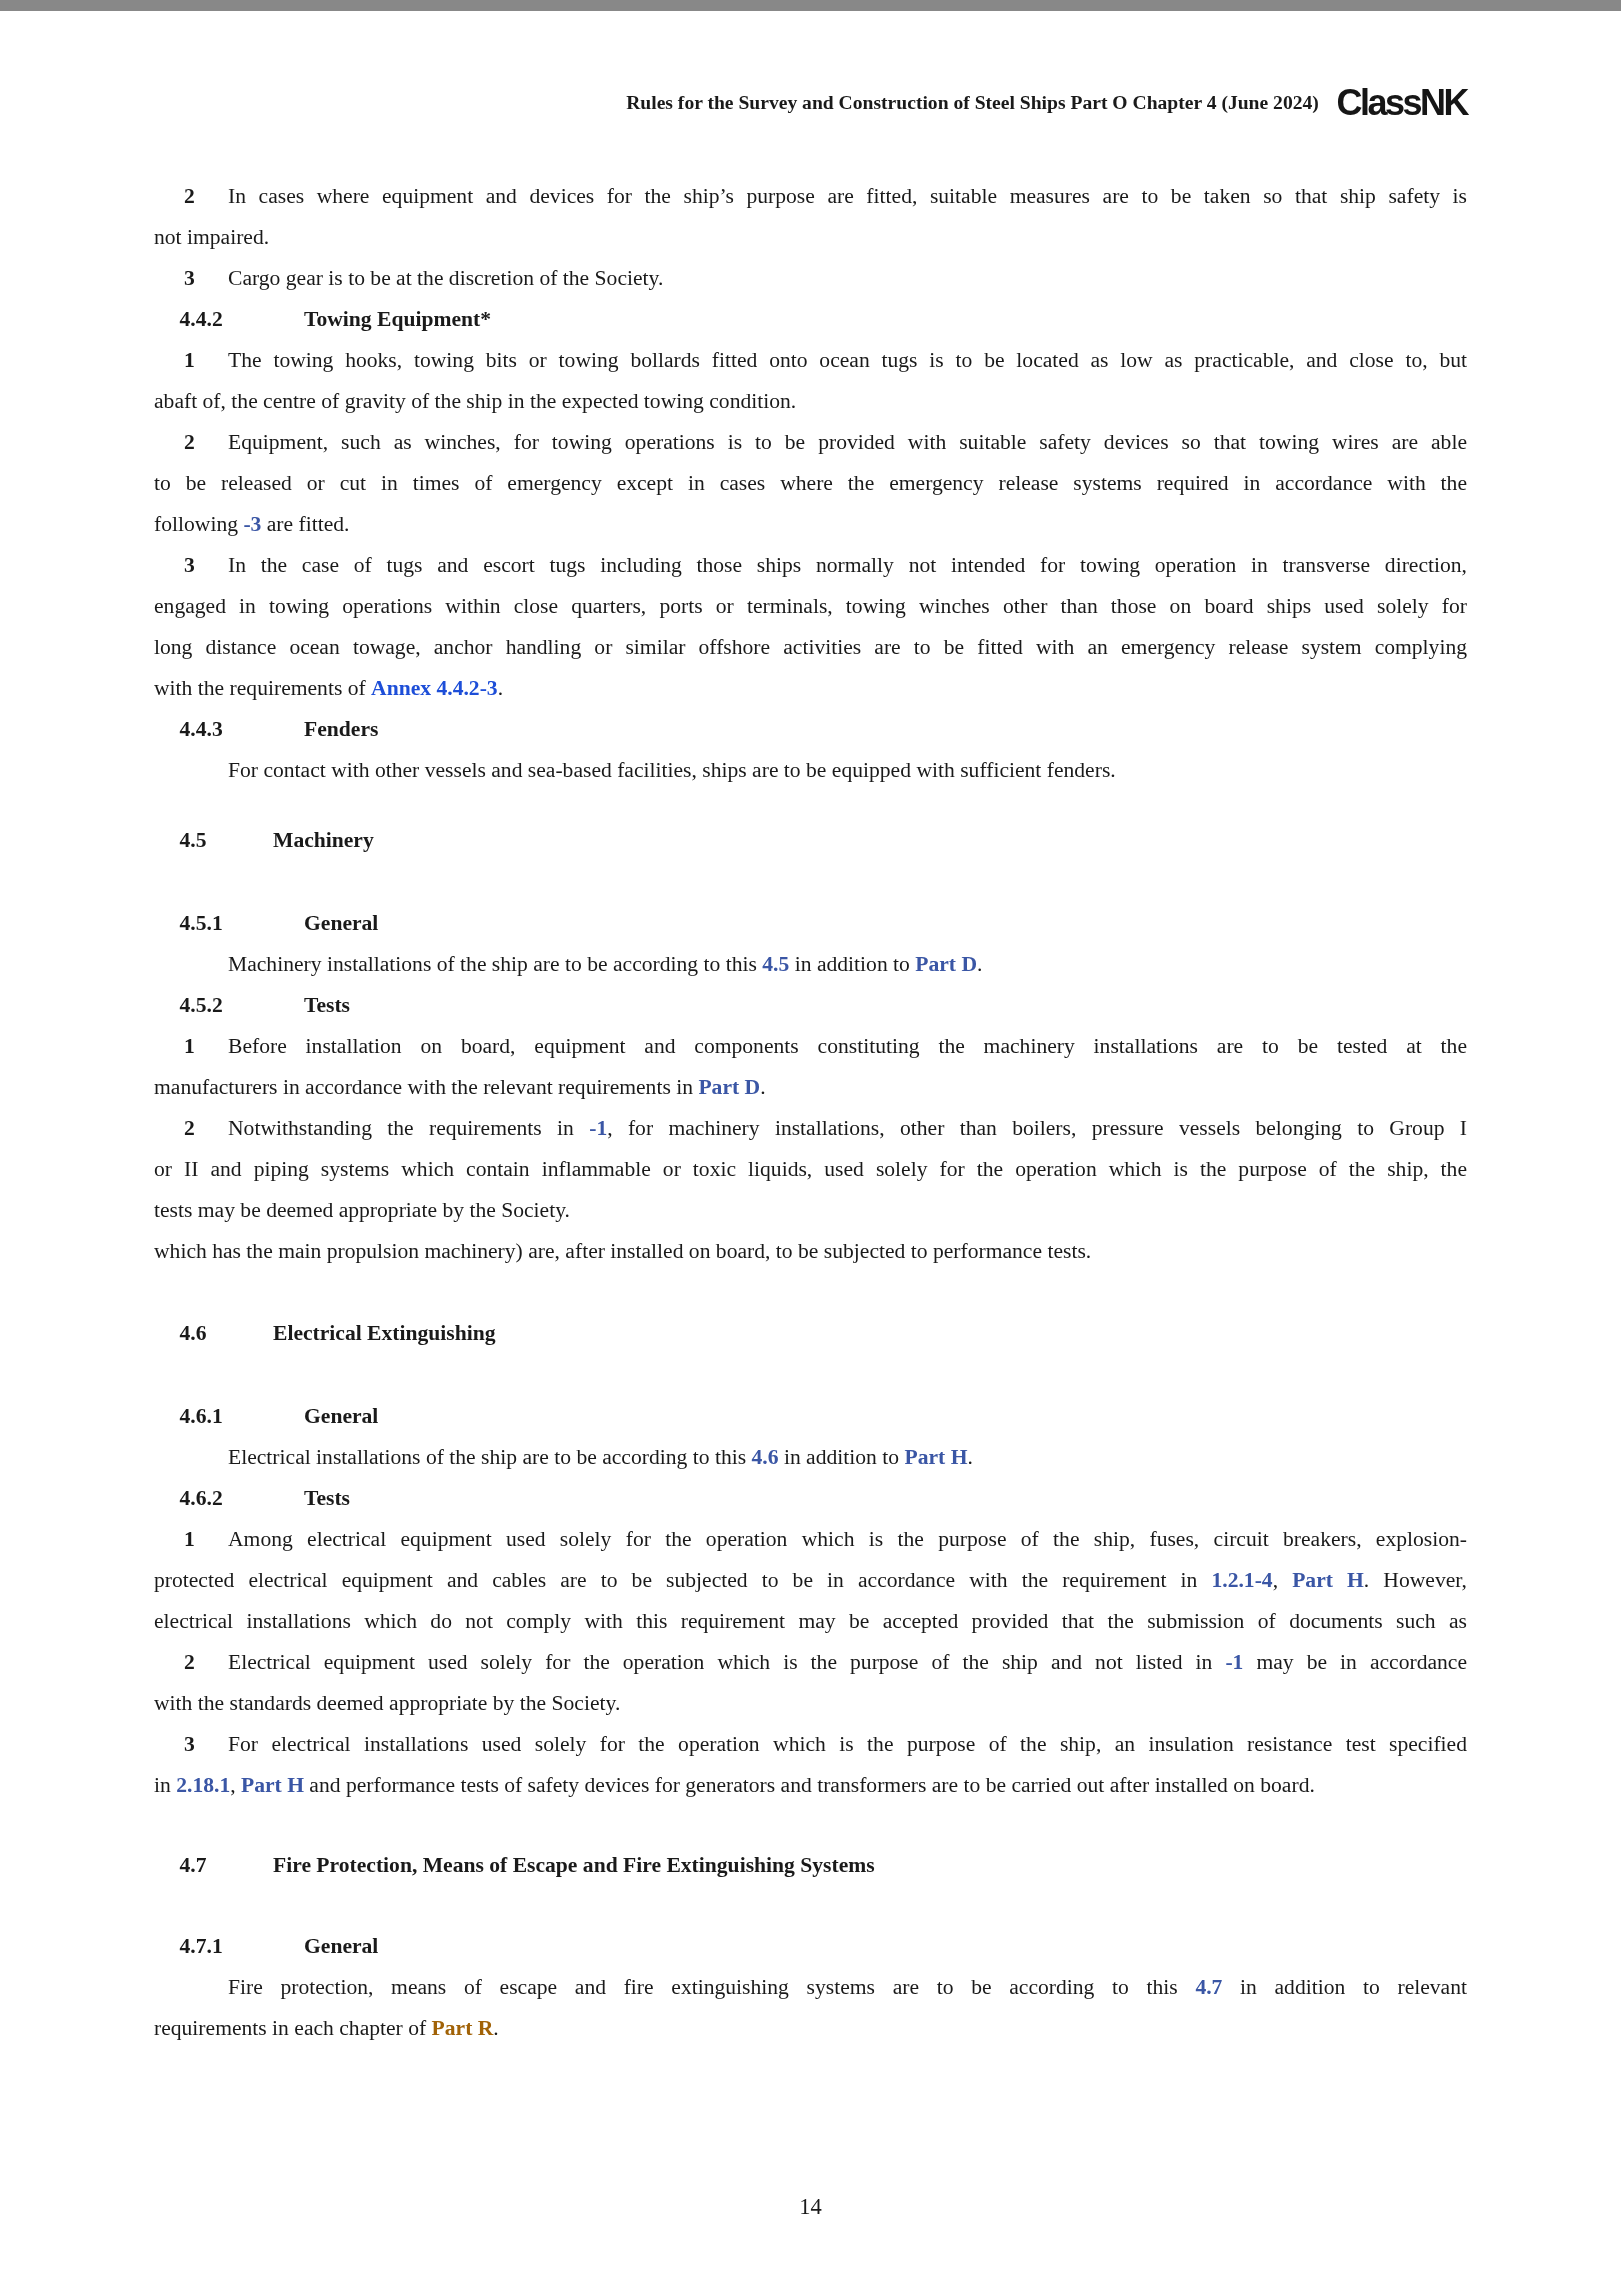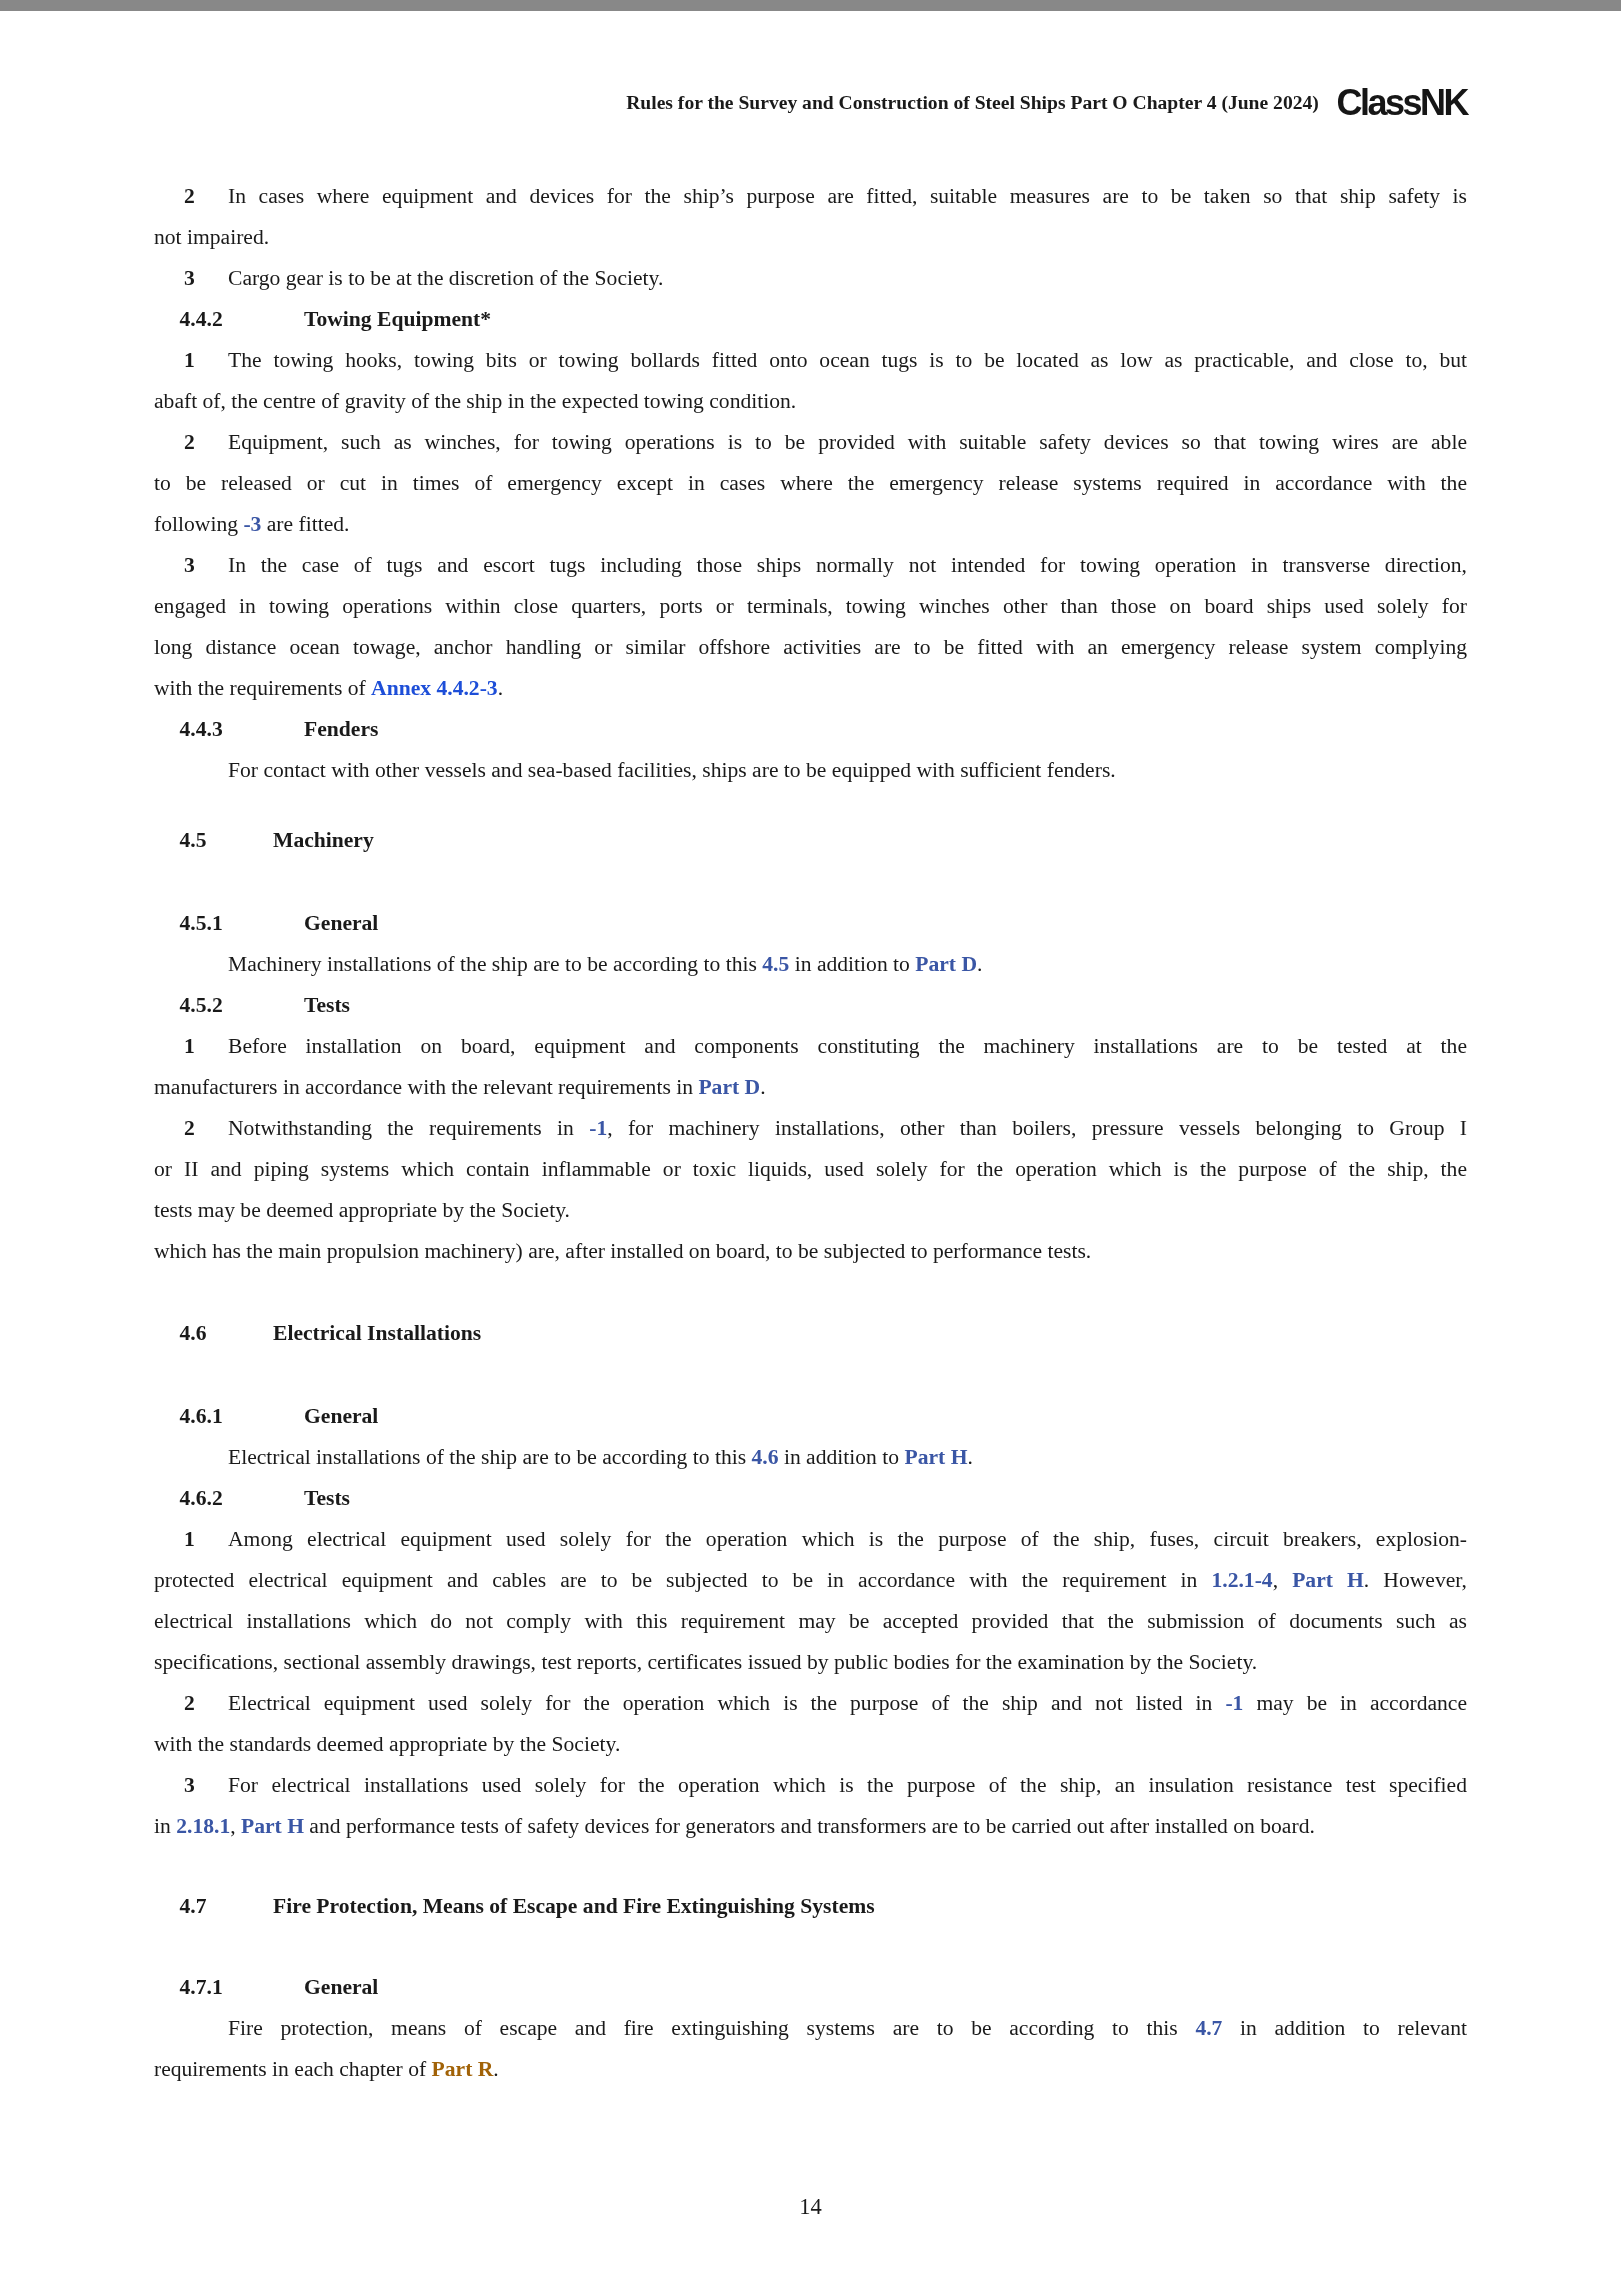--- a/index.html
+++ b/index.html
@@ -115,29 +115,28 @@
       <div class="line heading"><span class="hnum h2">4.5.1</span><span>General</span></div>
       <div class="line indent"><span>Machinery installations of the ship are to be according to this </span><a class="xref" style="color: rgb(58, 86, 165);">4.5</a><span> in addition to </span><a class="xref" style="color: rgb(58, 86, 165);">Part D</a><span>.</span></div>
       <div class="line heading"><span class="hnum h2">4.5.2</span><span>Tests</span></div>
       <div class="line j"><span class="num">1</span><span>Before installation on board, equipment and components constituting the machinery installations are to be tested at the</span></div>
       <div class="line"><span>manufacturers in accordance with the relevant requirements in </span><a class="xref" style="color: rgb(58, 86, 165);">Part D</a><span>.</span></div>
       <div class="line j"><span class="num">2</span><span>Notwithstanding the requirements in </span><a class="xref" style="color: rgb(58, 86, 165);">-1</a><span>, for machinery installations, other than boilers, pressure vessels belonging to Group I</span></div>
       <div class="line j"><span>or II and piping systems which contain inflammable or toxic liquids, used solely for the operation which is the purpose of the ship, the</span></div>
       <div class="line"><span>tests may be deemed appropriate by the Society.</span></div>
       <div class="line"><span>which has the main propulsion machinery) are, after installed on board, to be subjected to performance tests.</span></div>
       <div class="spacer" style="height: 41px;"></div>
-      <div class="line heading"><span class="hnum h1">4.6</span><span>Electrical Installations</span></div>
+      <div class="line heading"><span class="hnum h1">4.6</span><span>Electrical Extinguishing</span></div>
       <div class="spacer" style="height: 42px;"></div>
       <div class="line heading"><span class="hnum h2">4.6.1</span><span>General</span></div>
       <div class="line indent"><span>Electrical installations of the ship are to be according to this </span><a class="xref" style="color: rgb(58, 86, 165);">4.6</a><span> in addition to </span><a class="xref" style="color: rgb(58, 86, 165);">Part H</a><span>.</span></div>
       <div class="line heading"><span class="hnum h2">4.6.2</span><span>Tests</span></div>
       <div class="line j"><span class="num">1</span><span>Among electrical equipment used solely for the operation which is the purpose of the ship, fuses, circuit breakers, explosion-</span></div>
       <div class="line j"><span>protected electrical equipment and cables are to be subjected to be in accordance with the requirement in </span><a class="xref" style="color: rgb(58, 86, 165);">1.2.1-4</a><span>, </span><a class="xref" style="color: rgb(58, 86, 165);">Part H</a><span>. However,</span></div>
       <div class="line j"><span>electrical installations which do not comply with this requirement may be accepted provided that the submission of documents such as</span></div>
-      <div class="line"><span>specifications, sectional assembly drawings, test reports, certificates issued by public bodies for the examination by the Society.</span></div>
       <div class="line j"><span class="num">2</span><span>Electrical equipment used solely for the operation which is the purpose of the ship and not listed in </span><a class="xref" style="color: rgb(58, 86, 165);">-1</a><span> may be in accordance</span></div>
       <div class="line"><span>with the standards deemed appropriate by the Society.</span></div>
       <div class="line j"><span class="num">3</span><span>For electrical installations used solely for the operation which is the purpose of the ship, an insulation resistance test specified</span></div>
       <div class="line"><span>in </span><a class="xref" style="color: rgb(58, 86, 165);">2.18.1</a><span>, </span><a class="xref" style="color: rgb(58, 86, 165);">Part H</a><span> and performance tests of safety devices for generators and transformers are to be carried out after installed on board.</span></div>
       <div class="spacer" style="height: 39px;"></div>
       <div class="line heading"><span class="hnum h1">4.7</span><span>Fire Protection, Means of Escape and Fire Extinguishing Systems</span></div>
       <div class="spacer" style="height: 40px;"></div>
       <div class="line heading"><span class="hnum h2">4.7.1</span><span>General</span></div>
       <div class="line j indent"><span>Fire protection, means of escape and fire extinguishing systems are to be according to this </span><a class="xref" style="color: rgb(58, 86, 165);">4.7</a><span> in addition to relevant</span></div>
       <div class="line"><span>requirements in each chapter of </span><a class="xref" style="color: #a16207;">Part R</a><span>.</span></div>

